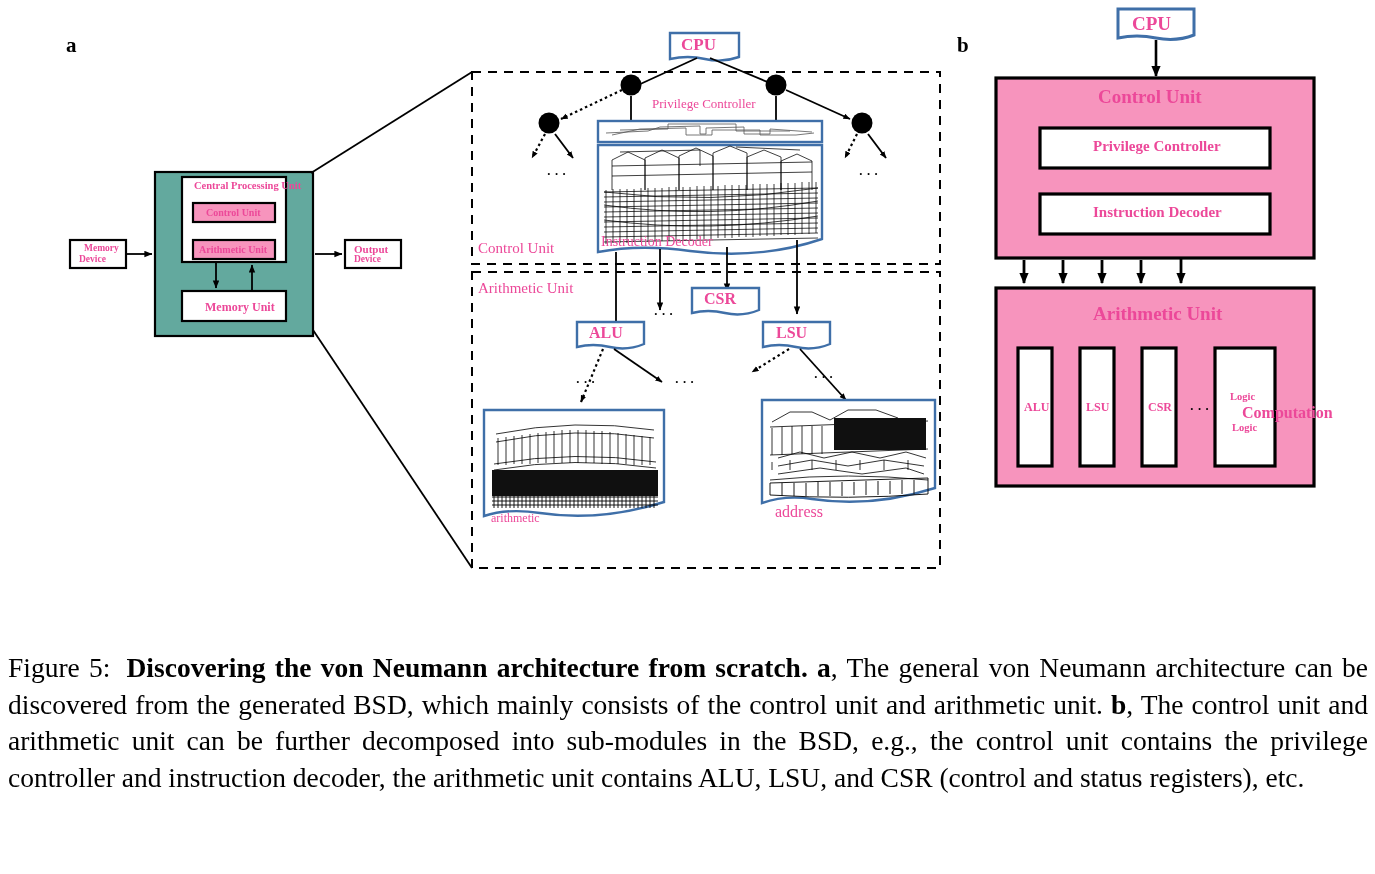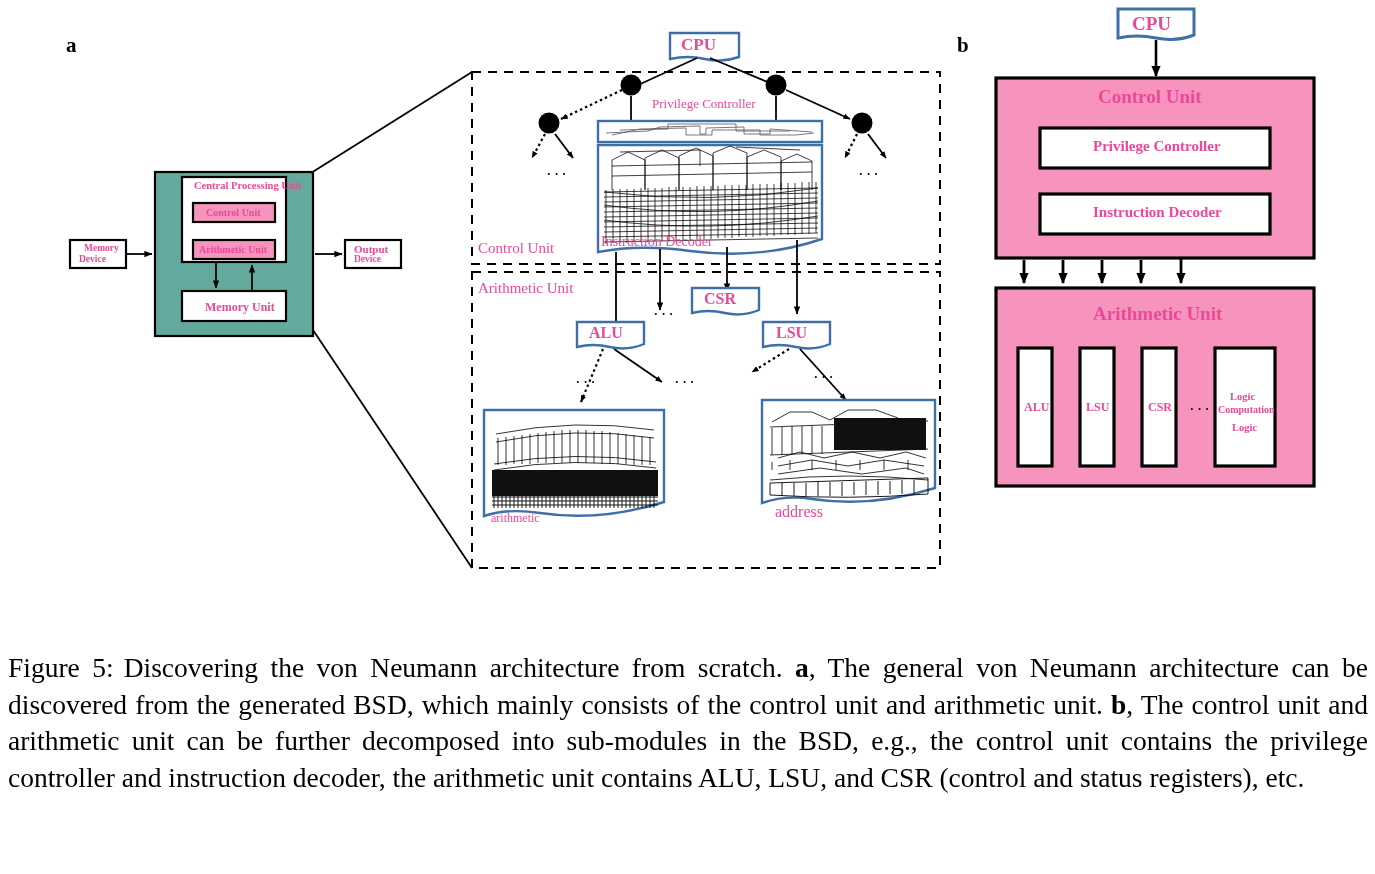--- a/index.html
+++ b/index.html
@@ -42,23 +42,23 @@
     left: 8px;
     top: 650px;
     width: 1360px;
     font-family: "Liberation Serif", "DejaVu Serif", serif;
     font-size: 27.5px;
     line-height: 36.5px;
     color: #000;
     text-align: justify;
     text-justify: inter-word;
   }
-  #figure-caption .cap-strong { font-weight: normal; }
+  #figure-caption .cap-strong { font-weight: bold; }
   #figure-caption .cap-lbl { font-weight: bold; }
-  #caption-label { margin-right: 10px; }
+  #caption-label { margin-right: 16px; }
 
   
   .dtext {
     position: absolute;
     color: #ec4899;
     white-space: nowrap;
     font-family: "Liberation Serif", "DejaVu Serif", serif;
   }
   .dtext.bold { font-weight: bold; }
   .dots {
@@ -311,18 +311,18 @@
   <div class="dtext bold" style="left:1132px; top:13px; font-size:19px;">CPU</div>
   <div class="dtext bold" style="left:1098px; top:86px; font-size:19px;">Control Unit</div>
   <div class="dtext bold" style="left:1093px; top:138px; font-size:15px;">Privilege Controller</div>
   <div class="dtext bold" style="left:1093px; top:204px; font-size:15px;">Instruction Decoder</div>
   <div class="dtext bold" style="left:1093px; top:303px; font-size:19px;">Arithmetic Unit</div>
   <div class="dtext bold" style="left:1024px; top:400px; font-size:12px;">ALU</div>
   <div class="dtext bold" style="left:1086px; top:400px; font-size:12px;">LSU</div>
   <div class="dtext bold" style="left:1148px; top:400px; font-size:12px;">CSR</div>
   <div class="dots" style="left:1189px; top:400px;">···</div>
   <div class="dtext bold" style="left:1230px; top:391px; font-size:10.5px;">Logic</div>
-  <div class="dtext bold" style="left:1218px; top:404px; font-size:10px;">Computation</div>
+  <div class="dtext bold" style="left:1218px; top:404px; font-size:16px;padding-left:24px;">Computation</div>
   <div class="dtext bold" style="left:1232px; top:422px; font-size:10.5px;">Logic</div>
 
   <div id="figure-caption"><span id="caption-label">Figure 5:</span><span class="cap-strong">Discovering the von Neumann architecture from scratch.</span> <span class="cap-lbl">a</span><span>, The general von Neumann architecture can be discovered from the generated BSD, which mainly consists of the control unit and arithmetic unit. </span><span class="cap-lbl">b</span><span>, The control unit and arithmetic unit can be further decomposed into sub-modules in the BSD, e.g., the control unit contains the privilege controller and instruction decoder, the arithmetic unit contains ALU, LSU, and CSR (control and status registers), etc.</span></div>
 
 </div>
 
 </body></html>

